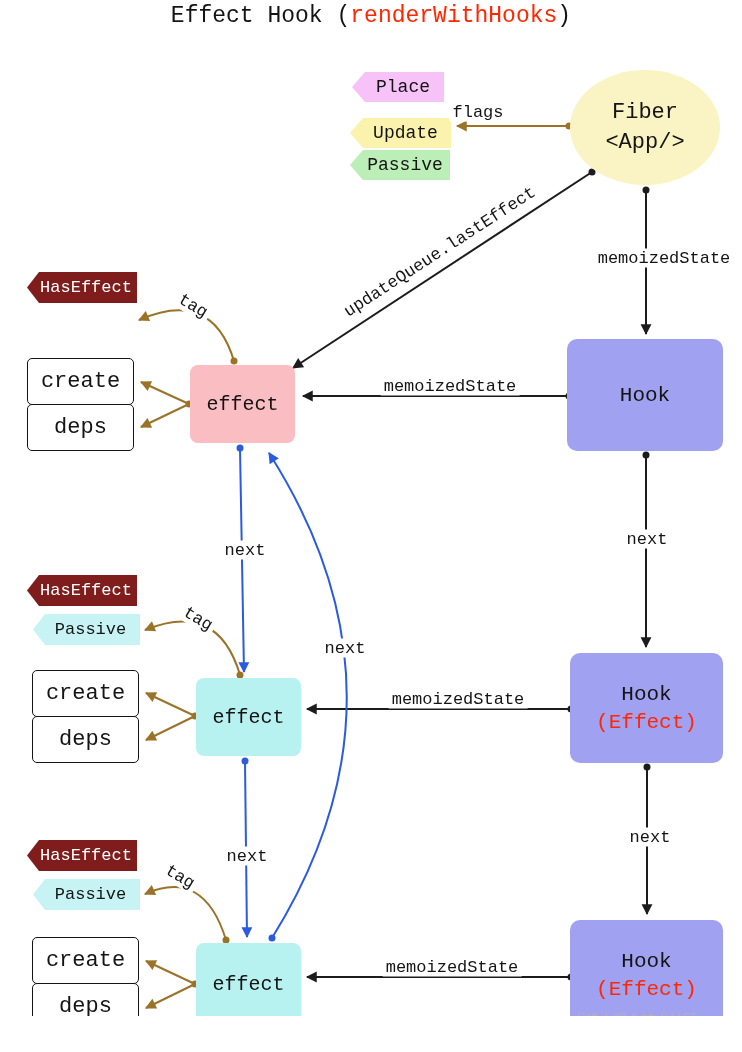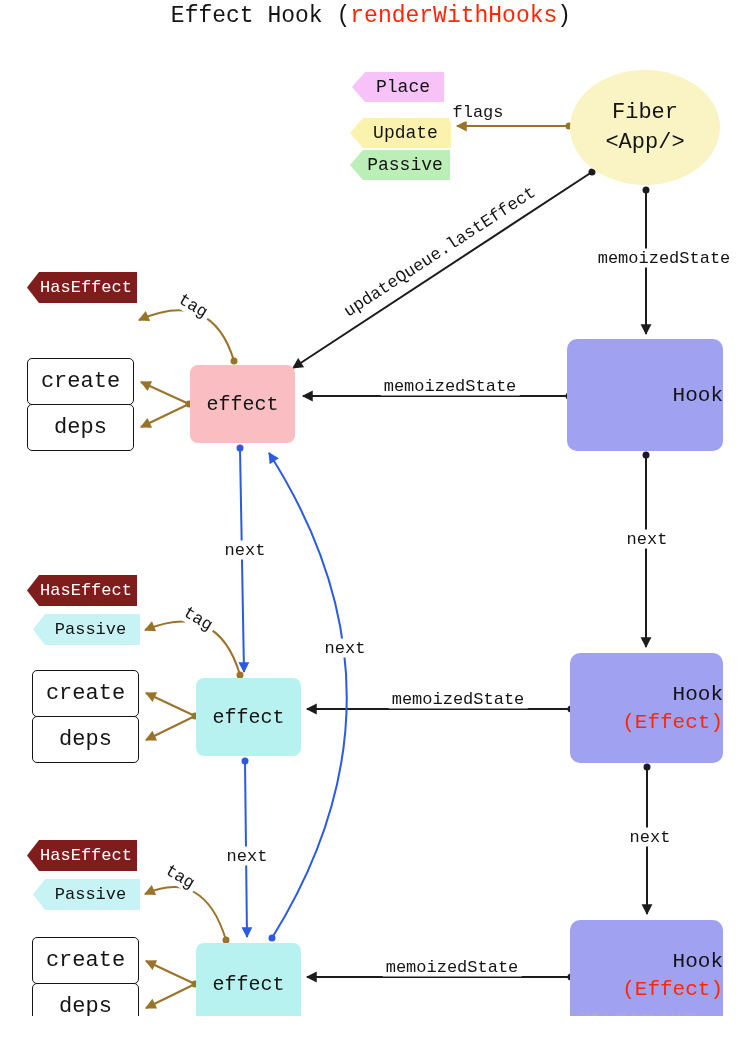--- a/index.html
+++ b/index.html
@@ -56,21 +56,21 @@
   .effect {
     position: absolute; width: 105px; border-radius: 8px;
     display: flex; align-items: center; justify-content: center; font-size: 20px;
   }
   .effect.e1 { left: 190px; top: 365px; height: 78px; background: #f9bdc2; }
   .effect.e2 { left: 196px; top: 678px; height: 78px; background: #b7f2f1; }
   .effect.e3 { left: 196px; top: 943px; height: 82px; background: #b7f2f1; }
 
   .hook {
     position: absolute; border-radius: 10px; background: #a1a1f1;
-    display: flex; flex-direction: column; align-items: flex-end; justify-content: center;
+    display: flex; flex-direction: column; align-items: center; justify-content: center;
     gap: 5px; font-size: 21px;
   }
   .hook.h1 { left: 567px; top: 339px; width: 156px; height: 112px; }
   .hook.h2 { left: 570px; top: 653px; width: 153px; height: 110px; }
   .hook.h3 { left: 570px; top: 920px; width: 153px; height: 110px; }
   .hook .type { color: #ff2600; }
 
   .edge-label {
     position: absolute; font-size: 17px; background: #ffffff; padding: 0 3px;
     white-space: nowrap; transform: translate(-50%, -50%);

